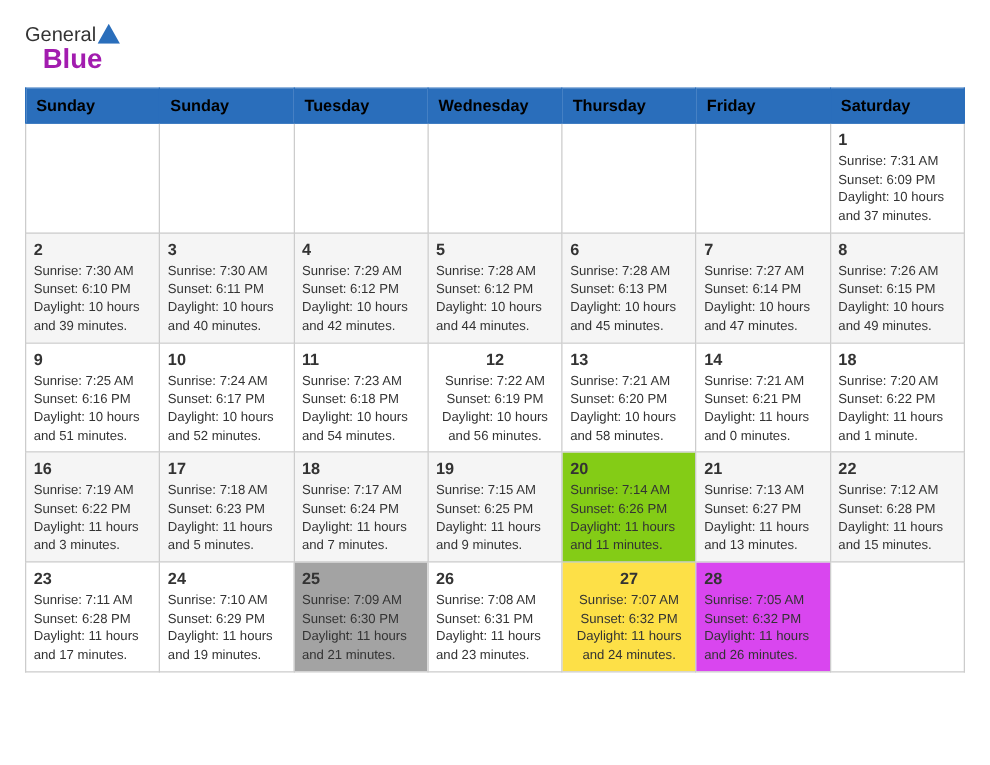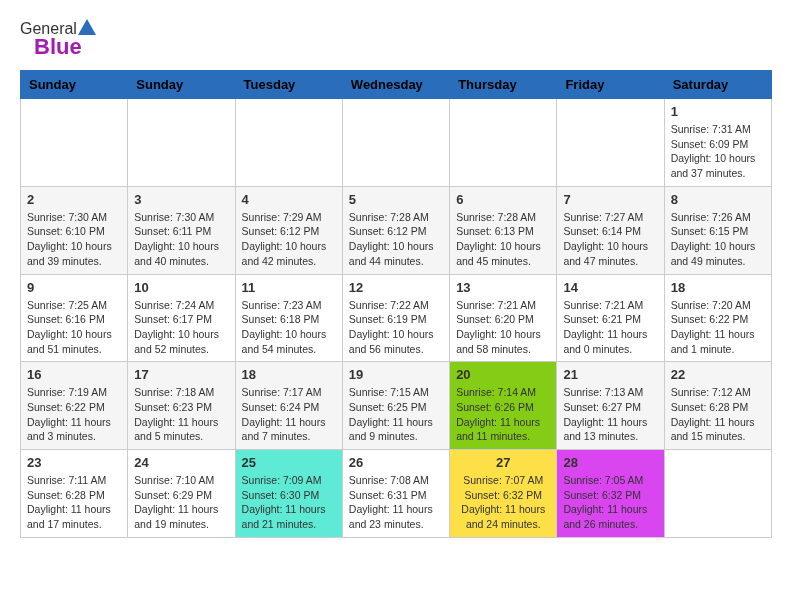--- a/index.html
+++ b/index.html
@@ -181,21 +181,21 @@
           <div class="day-info" style="white-space: pre-line;">Sunrise: 7:24 AM
 Sunset: 6:17 PM
 Daylight: 10 hours and 52 minutes.</div>
         </td>
         <td style="background-color: rgb(255, 255, 255);">
           <span class="day-number">11</span>
           <div class="day-info" style="white-space: pre-line;">Sunrise: 7:23 AM
 Sunset: 6:18 PM
 Daylight: 10 hours and 54 minutes.</div>
         </td>
-        <td style="background-color: rgb(255, 255, 255);">
+        <td style="background-color: rgb(255, 255, 255); text-align: center;">
           <span class="day-number">12</span>
           <div class="day-info" style="white-space: pre-line;">Sunrise: 7:22 AM
 Sunset: 6:19 PM
 Daylight: 10 hours and 56 minutes.</div>
         </td>
         <td style="background-color: rgb(255, 255, 255);">
           <span class="day-number">13</span>
           <div class="day-info" style="white-space: pre-line;">Sunrise: 7:21 AM
 Sunset: 6:20 PM
 Daylight: 10 hours and 58 minutes.</div>
@@ -263,21 +263,21 @@
           <div class="day-info" style="white-space: pre-line;">Sunrise: 7:11 AM
 Sunset: 6:28 PM
 Daylight: 11 hours and 17 minutes.</div>
         </td>
         <td style="background-color: rgb(255, 255, 255);">
           <span class="day-number">24</span>
           <div class="day-info" style="white-space: pre-line;">Sunrise: 7:10 AM
 Sunset: 6:29 PM
 Daylight: 11 hours and 19 minutes.</div>
         </td>
-        <td style="background-color: #5eead4;">
+        <td style="background-color: #a3a3a3;">
           <span class="day-number">25</span>
           <div class="day-info" style="white-space: pre-line;">Sunrise: 7:09 AM
 Sunset: 6:30 PM
 Daylight: 11 hours and 21 minutes.</div>
         </td>
         <td style="background-color: rgb(255, 255, 255);">
           <span class="day-number">26</span>
           <div class="day-info" style="white-space: pre-line;">Sunrise: 7:08 AM
 Sunset: 6:31 PM
 Daylight: 11 hours and 23 minutes.</div>

